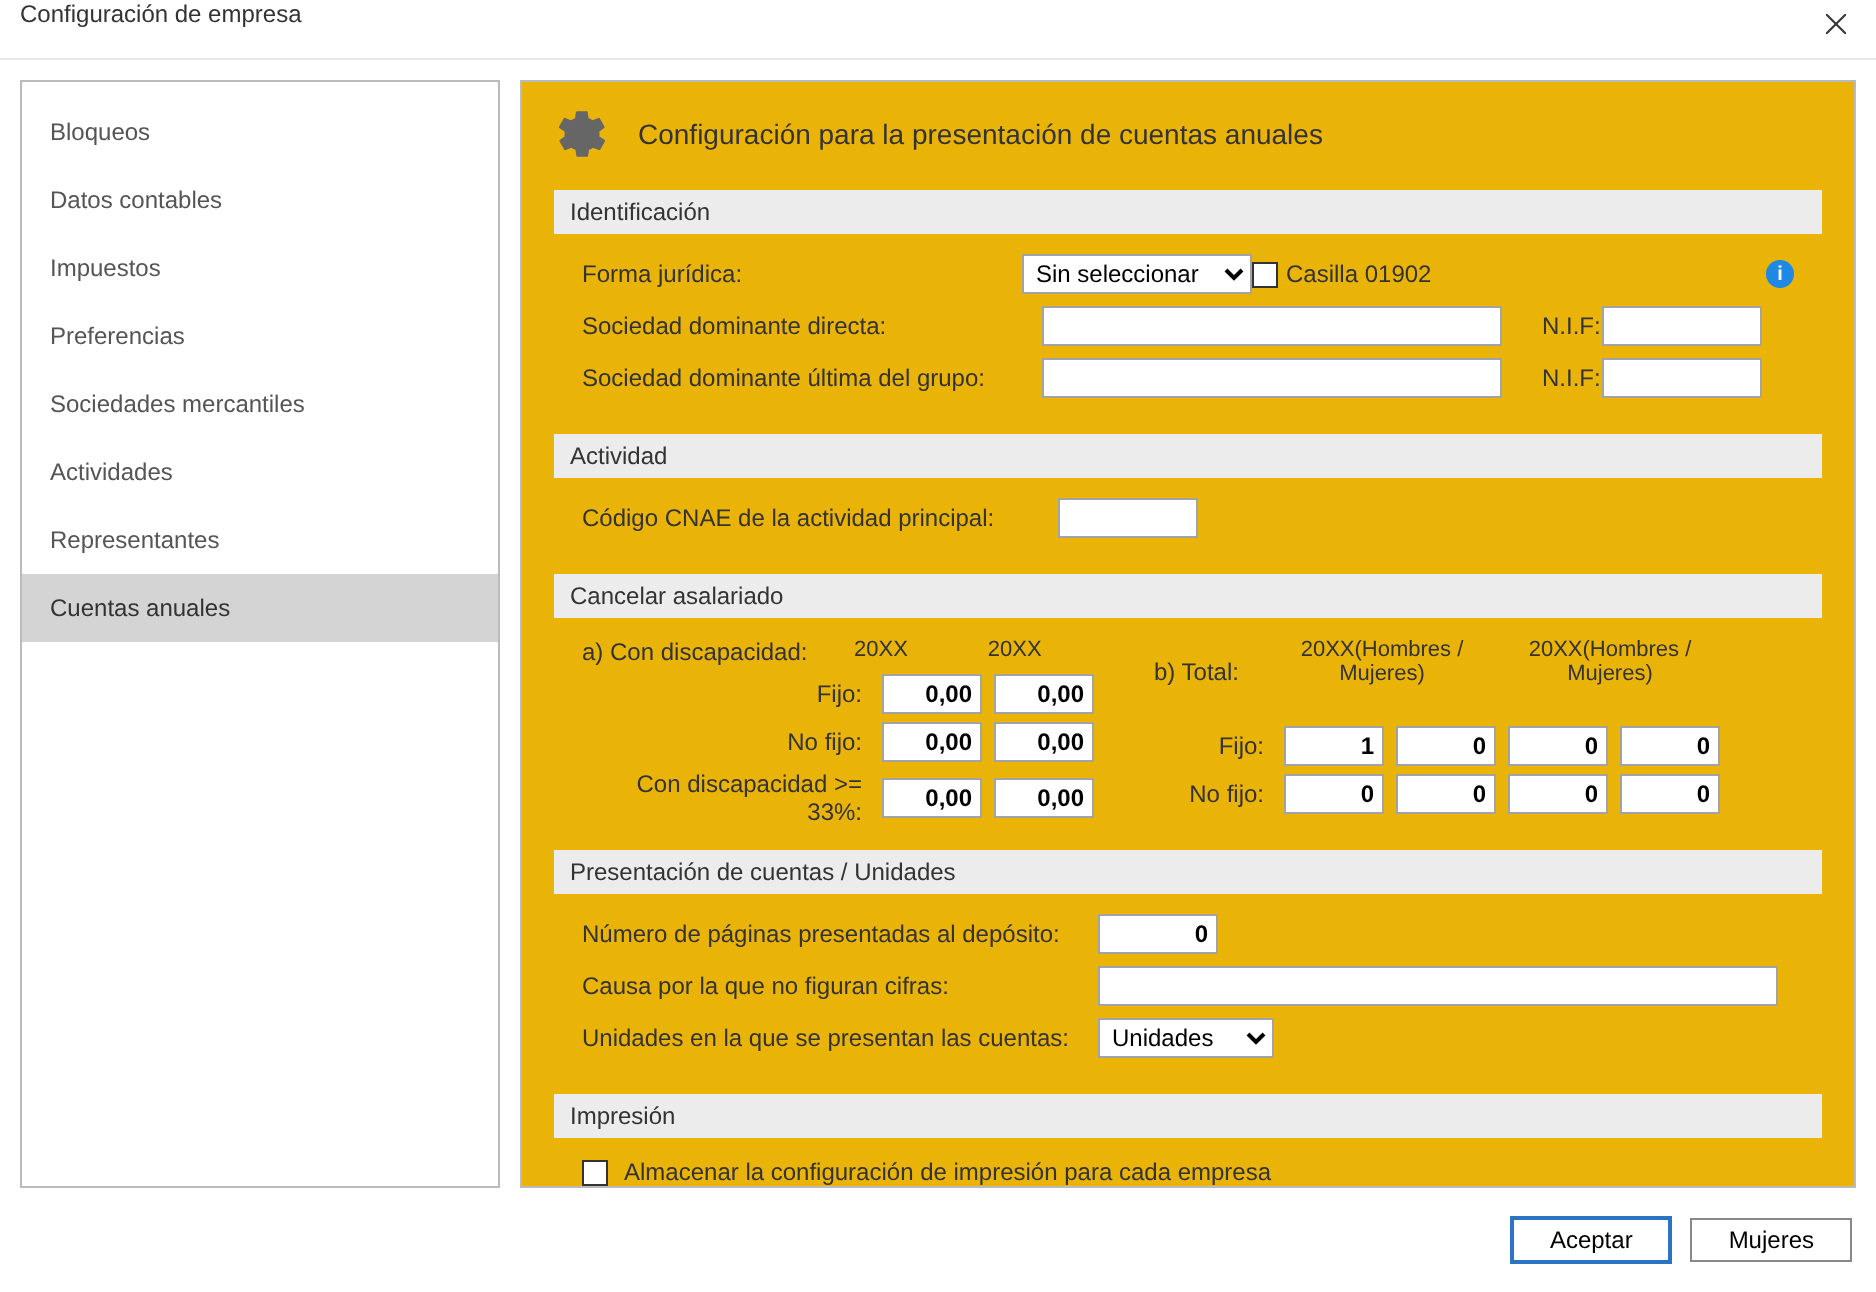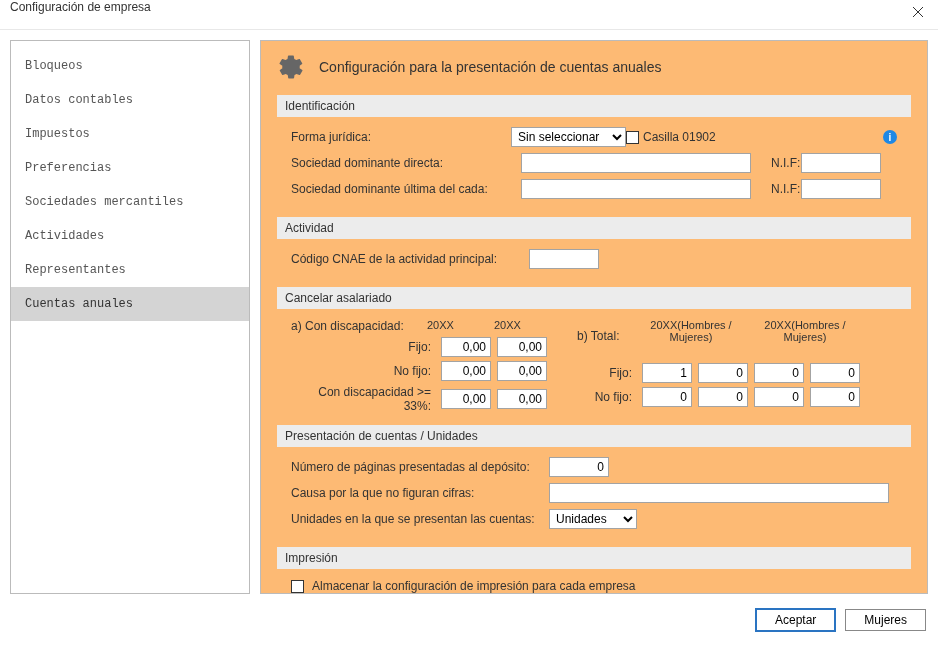--- a/index.html
+++ b/index.html
@@ -5,36 +5,36 @@
 * { box-sizing: border-box; margin: 0; padding: 0; }
 body { font-family: "Segoe UI", Tahoma, sans-serif; font-size: 12px; color: #333; background: #fff; width: 938px; height: 646px; overflow: hidden; }
 
 .titlebar { display: flex; justify-content: space-between; align-items: flex-start; height: 30px; padding: 0 8px 0 10px; border-bottom: 1px solid #e8e8e8; }
 .titlebar-title { font-size: 12px; color: #333; }
 .titlebar-close { width: 24px; height: 24px; display: flex; align-items: center; justify-content: center; cursor: pointer; font-size: 14px; color: #333; }
 
 .dialog-body { padding: 10px; height: 574px; display: flex; gap: 10px; }
 
 .sidebar { width: 240px; border: 1px solid #bbb; background: #fff; padding-top: 8px; }
-.sidebar-item { padding: 10px 14px; font-size: 12px; color: #555; cursor: pointer; font-family: Liberation Mono, monospace; }
+.sidebar-item { padding: 10px 14px; font-size: 12px; color: #555; cursor: pointer; }
 .sidebar-item.active { background: #d4d4d4; color: #333; }
 
-.content { flex: 1; border: 1px solid #bbb; background: #fdba74; padding: 12px 16px 8px 16px; overflow: hidden; }
+.content { flex: 1; border: 1px solid #bbb; background: #eab308; padding: 12px 16px 8px 16px; overflow: hidden; }
 
 .content-header { display: flex; align-items: center; gap: 14px; margin-bottom: 14px; }
 .gear-icon { width: 28px; height: 28px; color: #666; }
 .content-title { font-size: 14px; color: #333; }
 
 .section-head { background: #ececec; padding: 4px 8px; font-size: 12px; color: #333; margin-bottom: 10px; }
 .section-body { padding: 0 14px 12px 14px; }
 
 .row { display: flex; align-items: center; margin-bottom: 6px; gap: 8px; }
 .label { font-size: 12px; color: #333; }
 
-input.textbox { border: 1px solid #a3a3a3; height: 20px; padding: 0 4px; font-size: 12px; background: #fff; }
+input.textbox { border: 1px solid #a3a3a3; height: 20px; padding: 0 4px; font-size: 12px; background: #fff; font-weight: bold; }
 input.textbox.num { text-align: right; }
 select.dropdown { border: 1px solid #a3a3a3; height: 20px; padding: 0 2px; font-size: 12px; background: #fff; }
 
 .checkbox-row { display: flex; align-items: center; gap: 4px; }
 .checkbox { width: 13px; height: 13px; border: 1px solid #333; background: #fff; cursor: pointer; }
 
 .info-icon { width: 14px; height: 14px; border-radius: 50%; background: #1e88e5; color: #fff; display: inline-flex; align-items: center; justify-content: center; font-size: 10px; font-weight: bold; cursor: pointer; margin-left: 6px; }
 
 .personal-grid { display: flex; gap: 30px; }
 .personal-left, .personal-right { display: flex; flex-direction: column; }
@@ -106,21 +106,21 @@
           <span class="info-icon">i</span>
         </div>
       </div>
       <div class="ident-row2">
         <span class="label label-main">Sociedad dominante directa:</span>
         <input class="textbox textbox-main" value="" style="">
         <span class="label label-nif">N.I.F:</span>
         <input class="textbox textbox-nif" value="" style="">
       </div>
       <div class="ident-row2">
-        <span class="label label-main">Sociedad dominante última del cada:</span>
+        <span class="label label-main">Sociedad dominante última del grupo:</span>
         <input class="textbox textbox-main" value="" style="">
         <span class="label label-nif">N.I.F:</span>
         <input class="textbox textbox-nif" value="" style="">
       </div>
     </div>
 
     <div class="section-head">Actividad</div>
     <div class="section-body">
       <div class="row">
         <span class="label" style="width:230px">Código CNAE de la actividad principal:</span>

